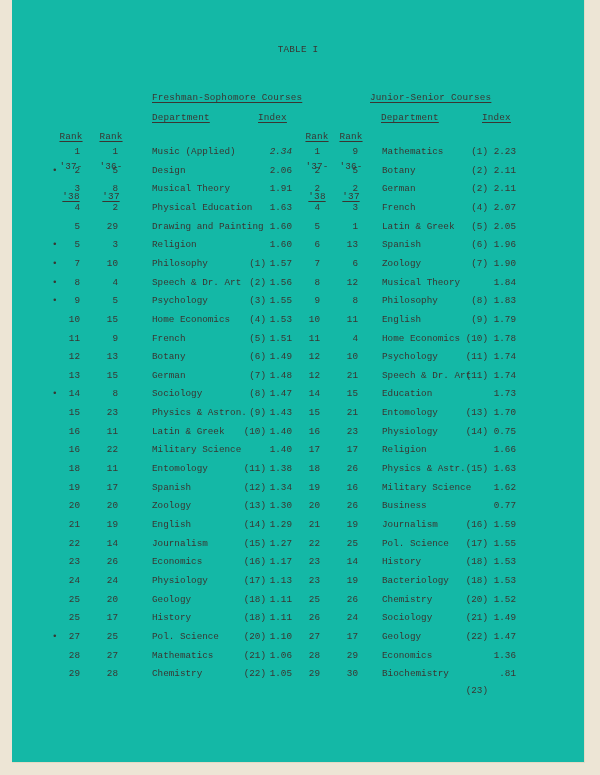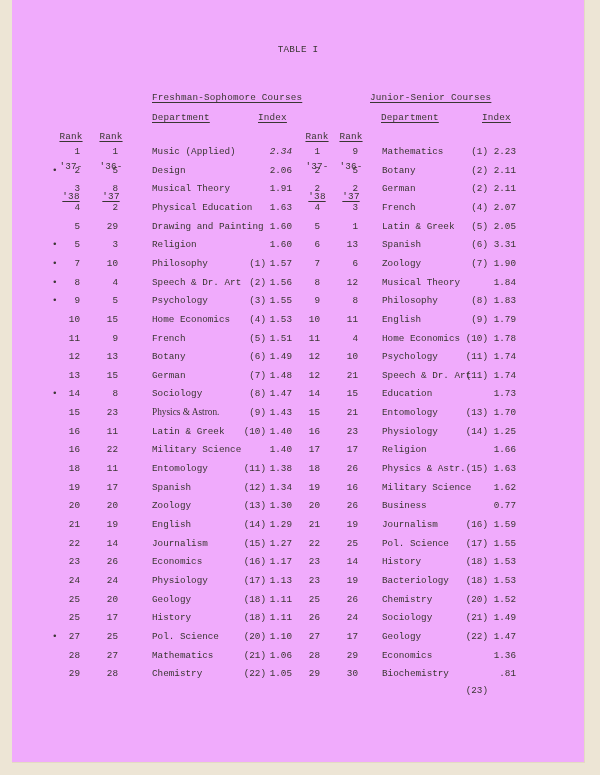--- a/index.html
+++ b/index.html
@@ -1,18 +1,18 @@
 <!DOCTYPE html>
 <html><head>
 <meta charset="utf-8">
 <style>
   html, body { margin:0; padding:0; }
   body { width:600px; height:775px; background:#ede5d5; position:relative; overflow:hidden;
          font-family:"Liberation Mono", "DejaVu Sans Mono", monospace; color:#3a3632; }
-  .paper { position:absolute; left:12px; top:0; width:572px; height:762px; background:#f0abfc;
+  .paper { position:absolute; left:12px; top:0; width:572px; height:762px; background:#14b8a6;
            border-right:1px solid #e4dac4; border-bottom:1px solid #e4dac4; }
   .t { position:absolute; font-size:9.3px; white-space:pre; letter-spacing:0.2px; }
   .title { left:0; width:572px; text-align:center; }
   .u { text-decoration:underline; text-underline-offset:2px; }
   .hdr { font-size:9.3px; line-height:10px; text-align:center; }
   .row { position:absolute; height:14px; font-size:9.3px; white-space:pre; }
   .r { text-align:right; }
 </style>
 </head>
 <body>
@@ -159,21 +159,21 @@
         <span class="row r" style="left:44px; width:24px; top:388.4px;">14</span>
         <span class="row r" style="left:84px; width:22px; top:388.4px;">8</span>
         <span class="row " style="left:140px; top:388.4px;">Sociology</span>
         <span class="row r" style="left:224px; width:30px; top:388.4px;">(8)</span>
         <span class="row r" style="left:250px; width:30px; top:388.4px;">1.47</span>
       </div>
       <div>
         <span class="row " style="left:40px; top:407.1px;"></span>
         <span class="row r" style="left:44px; width:24px; top:407.1px;">15</span>
         <span class="row r" style="left:84px; width:22px; top:407.1px;">23</span>
-        <span class="row " style="left:140px; top:407.1px;font-family:Liberation Serif, serif;">Physics &amp; Astron.</span>
+        <span class="row " style="left:140px; top:407.1px;">Physics &amp; Astron.</span>
         <span class="row r" style="left:224px; width:30px; top:407.1px;">(9)</span>
         <span class="row r" style="left:250px; width:30px; top:407.1px;">1.43</span>
       </div>
       <div>
         <span class="row " style="left:40px; top:425.8px;"></span>
         <span class="row r" style="left:44px; width:24px; top:425.8px;">16</span>
         <span class="row r" style="left:84px; width:22px; top:425.8px;">11</span>
         <span class="row " style="left:140px; top:425.8px;">Latin &amp; Greek</span>
         <span class="row r" style="left:224px; width:30px; top:425.8px;">(10)</span>
         <span class="row r" style="left:250px; width:30px; top:425.8px;">1.40</span>
@@ -317,21 +317,21 @@
         <span class="row r" style="left:324px; width:22px; top:220.6px;">1</span>
         <span class="row " style="left:370px; top:220.6px;">Latin &amp; Greek</span>
         <span class="row r" style="left:446px; width:30px; top:220.6px;">(5)</span>
         <span class="row r" style="left:474px; width:30px; top:220.6px;">2.05</span>
       </div>
       <div>
         <span class="row r" style="left:290px; width:18px; top:239.3px;">6</span>
         <span class="row r" style="left:324px; width:22px; top:239.3px;">13</span>
         <span class="row " style="left:370px; top:239.3px;">Spanish</span>
         <span class="row r" style="left:446px; width:30px; top:239.3px;">(6)</span>
-        <span class="row r" style="left:474px; width:30px; top:239.3px;">3.31</span>
+        <span class="row r" style="left:474px; width:30px; top:239.3px;">1.96</span>
       </div>
       <div>
         <span class="row r" style="left:290px; width:18px; top:257.9px;">7</span>
         <span class="row r" style="left:324px; width:22px; top:257.9px;">6</span>
         <span class="row " style="left:370px; top:257.9px;">Zoology</span>
         <span class="row r" style="left:446px; width:30px; top:257.9px;">(7)</span>
         <span class="row r" style="left:474px; width:30px; top:257.9px;">1.90</span>
       </div>
       <div>
         <span class="row r" style="left:290px; width:18px; top:276.5px;">8</span>
@@ -387,21 +387,21 @@
         <span class="row r" style="left:324px; width:22px; top:407.1px;">21</span>
         <span class="row " style="left:370px; top:407.1px;">Entomology</span>
         <span class="row r" style="left:446px; width:30px; top:407.1px;">(13)</span>
         <span class="row r" style="left:474px; width:30px; top:407.1px;">1.70</span>
       </div>
       <div>
         <span class="row r" style="left:290px; width:18px; top:425.8px;">16</span>
         <span class="row r" style="left:324px; width:22px; top:425.8px;">23</span>
         <span class="row " style="left:370px; top:425.8px;">Physiology</span>
         <span class="row r" style="left:446px; width:30px; top:425.8px;">(14)</span>
-        <span class="row r" style="left:474px; width:30px; top:425.8px;">1.25</span>
+        <span class="row r" style="left:474px; width:30px; top:425.8px;">0.75</span>
       </div>
       <div>
         <span class="row r" style="left:290px; width:18px; top:444.4px;">17</span>
         <span class="row r" style="left:324px; width:22px; top:444.4px;">17</span>
         <span class="row " style="left:370px; top:444.4px;">Religion</span>
         <span class="row r" style="left:446px; width:30px; top:444.4px;"></span>
         <span class="row r" style="left:474px; width:30px; top:444.4px;">1.66</span>
       </div>
       <div>
         <span class="row r" style="left:290px; width:18px; top:463.0px;">18</span>

